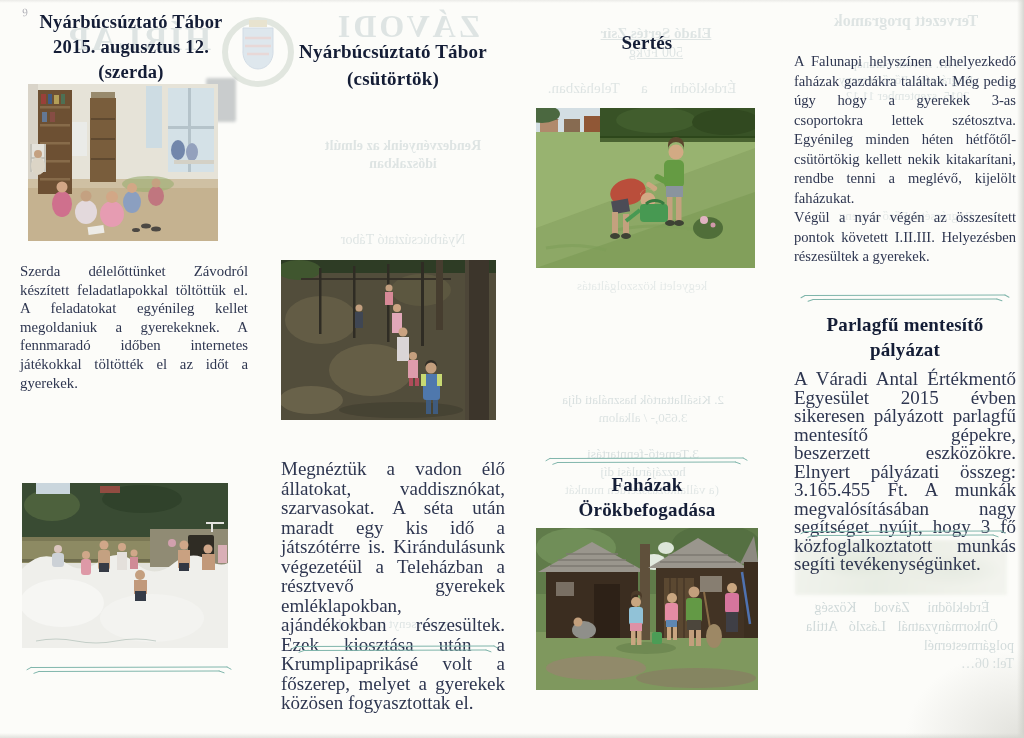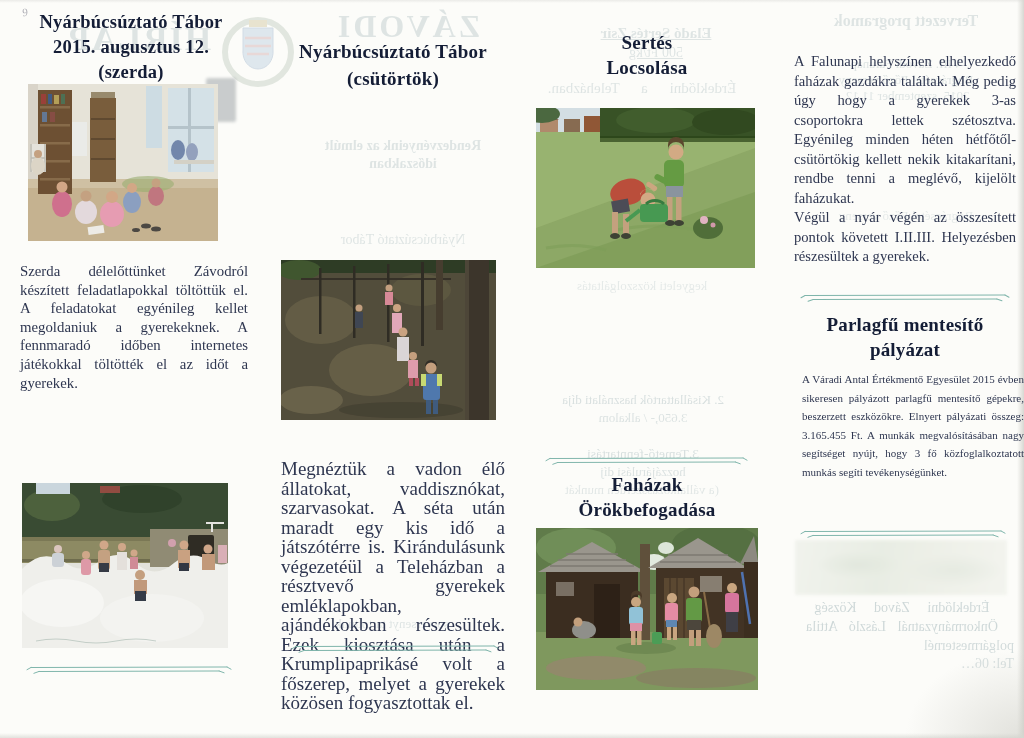--- a/index.html
+++ b/index.html
@@ -288,21 +288,20 @@
         <path d="M14 7.5 L196 7"></path>
           <path d="M14 7.5 l-5 1.8 M196 7 l5 1.8"></path>
       </g>
     </svg>
   </div>
 </div>
 
 <div class="col" id="col3">
   <div class="headline" style="top:30px;font-size:19px;">
     <div>Sertés</div>
-    <div>Locsolása</div>
   </div>
 
   <div class="photo" style="left:0px;top:108px;width:219px;height:160px;" title="children-watering-flowers">
     <svg width="219" height="160" viewBox="0 0 219 160">
       <rect width="219" height="160" fill="#8cab60"></rect>
       <path d="M0 0 L219 0 L219 40 L0 120 Z" fill="#9cba6e" opacity=".75"></path>
       <path d="M219 160 L0 160 L219 84 Z" fill="#7a9c50" opacity=".7"></path>
       <rect width="64" height="24" fill="#d6e2e8"></rect>
       <rect x="4" y="12" width="18" height="12" fill="#b58a68"></rect>
         <path d="M3 12 l10 -6 l10 6 Z" fill="#8a5f44"></path>
@@ -427,21 +426,21 @@
         <path d="M14 7.5 L196 7"></path>
           <path d="M14 7.5 l-5 1.8 M196 7 l5 1.8"></path>
       </g>
     </svg>
   </div>
 
   <div class="headline" style="top:312px;font-size:19px;">
     <div>Parlagfű mentesítő pályázat</div>
   </div>
 
-  <div class="body-text" style="left:8px;top:354px;width:222px;font-size:11px;line-height:18.5px;">
+  <div class="body-text" style="left:0px;top:354px;width:222px;font-size:19px;line-height:18.5px;">
     <p>A Váradi Antal Értékmentő Egyesület 2015 évben sikeresen pályázott parlagfű mentesítő gépekre, beszerzett eszközökre. Elnyert pályázati összeg: 3.165.455 Ft. A munkák megvalósításában nagy segítséget nyújt, hogy 3 fő közfoglalkoztatott munkás segíti tevékenységünket.</p>
   </div>
 
   <div class="divider" style="left:5px;top:528px;width:208px;">
     <svg width="208" height="12" viewBox="0 0 210 12" preserveAspectRatio="none">
       <g stroke="#7fb5ab" stroke-width="1" fill="none" stroke-linecap="round">
         <path d="M6 3.5 L204 3"></path>
           <path d="M6 3.5 l-4 2.2 M204 3 l4 2.2"></path>
         <path d="M14 7.5 L196 7"></path>
           <path d="M14 7.5 l-5 1.8 M196 7 l5 1.8"></path>

